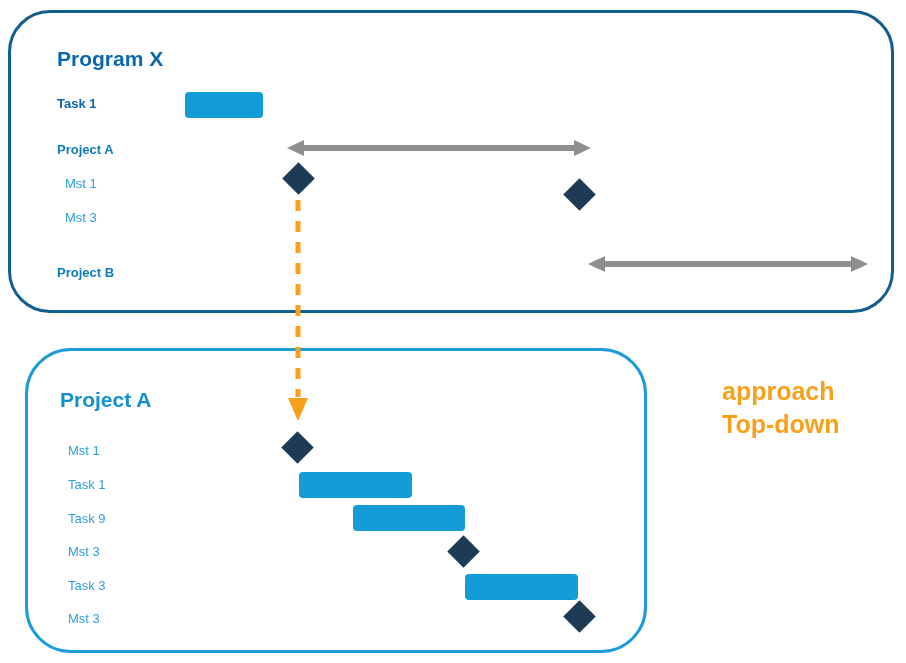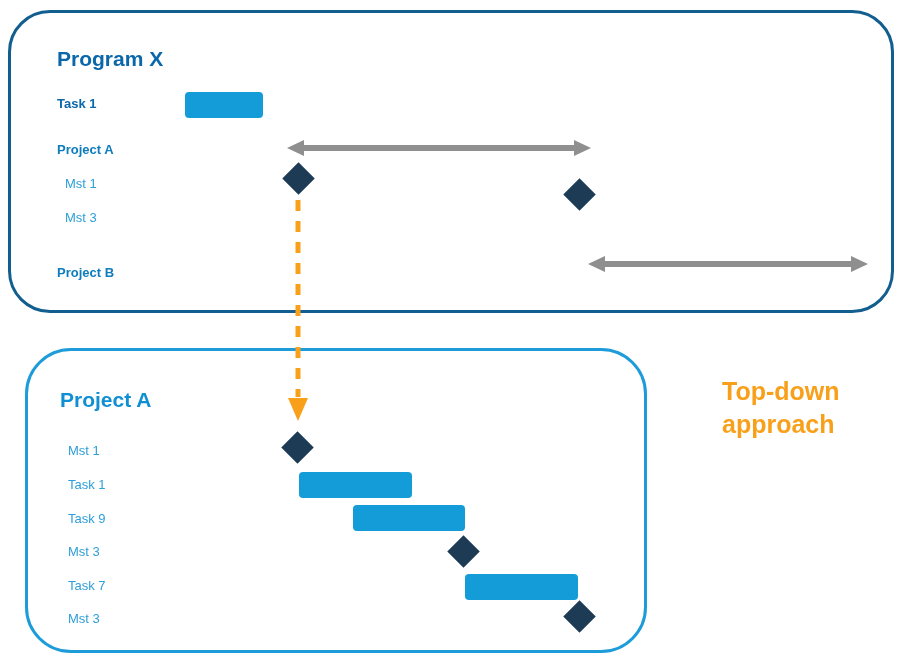--- a/index.html
+++ b/index.html
@@ -105,30 +105,30 @@
 
     <div class="row-label c-mst" style="left:32px;top:123px;">Task 1</div>
     <div class="bar" style="left:271px;top:121px;width:113px;"></div>
 
     <div class="row-label c-mst" style="left:32px;top:157px;">Task 9</div>
     <div class="bar" style="left:325px;top:154px;width:112px;"></div>
 
     <div class="row-label c-mst" style="left:32px;top:190px;">Mst 3</div>
     <div class="diamond" style="left:424px;top:189px;"></div>
 
-    <div class="row-label c-mst" style="left:32px;top:224px;">Task 7</div>
+    <div class="row-label c-mst" style="left:32px;top:224px;">Task 3</div>
     <div class="bar" style="left:437px;top:223px;width:113px;"></div>
 
     <div class="row-label c-mst" style="left:32px;top:257px;">Mst 3</div>
     <div class="diamond" style="left:540px;top:254px;"></div>
   </div>
 
   <svg class="connector" viewBox="0 0 906 663" xmlns="http://www.w3.org/2000/svg">
     <line x1="298" y1="200" x2="298" y2="397" style="stroke:var(--orange);" stroke-width="5" stroke-dasharray="11 10"></line>
     <polygon points="288,398 308,398 298,421" style="fill:var(--orange);"></polygon>
   </svg>
 
   <div class="annotation">
+    <div>approach</div>
     <div>Top-down</div>
-    <div>approach</div>
   </div>
 
 </div>
 
 </body></html>

